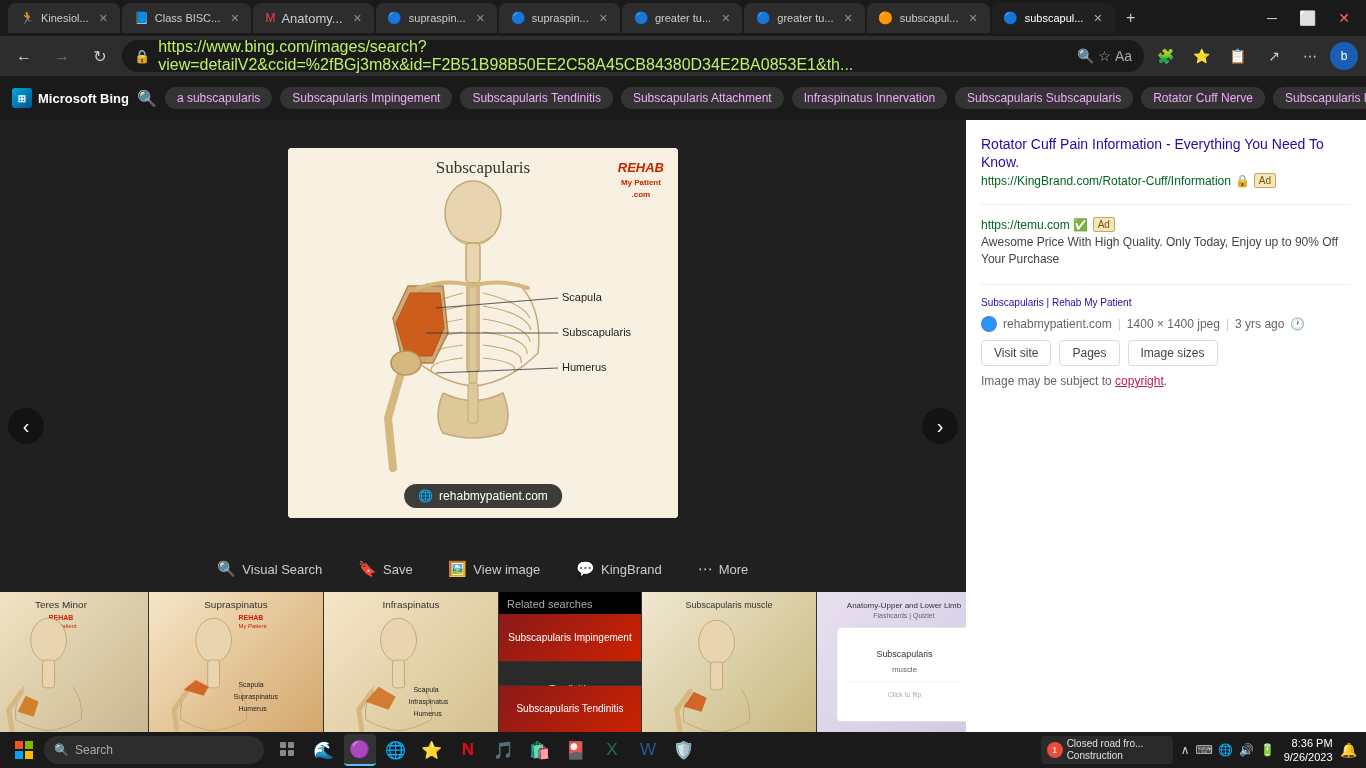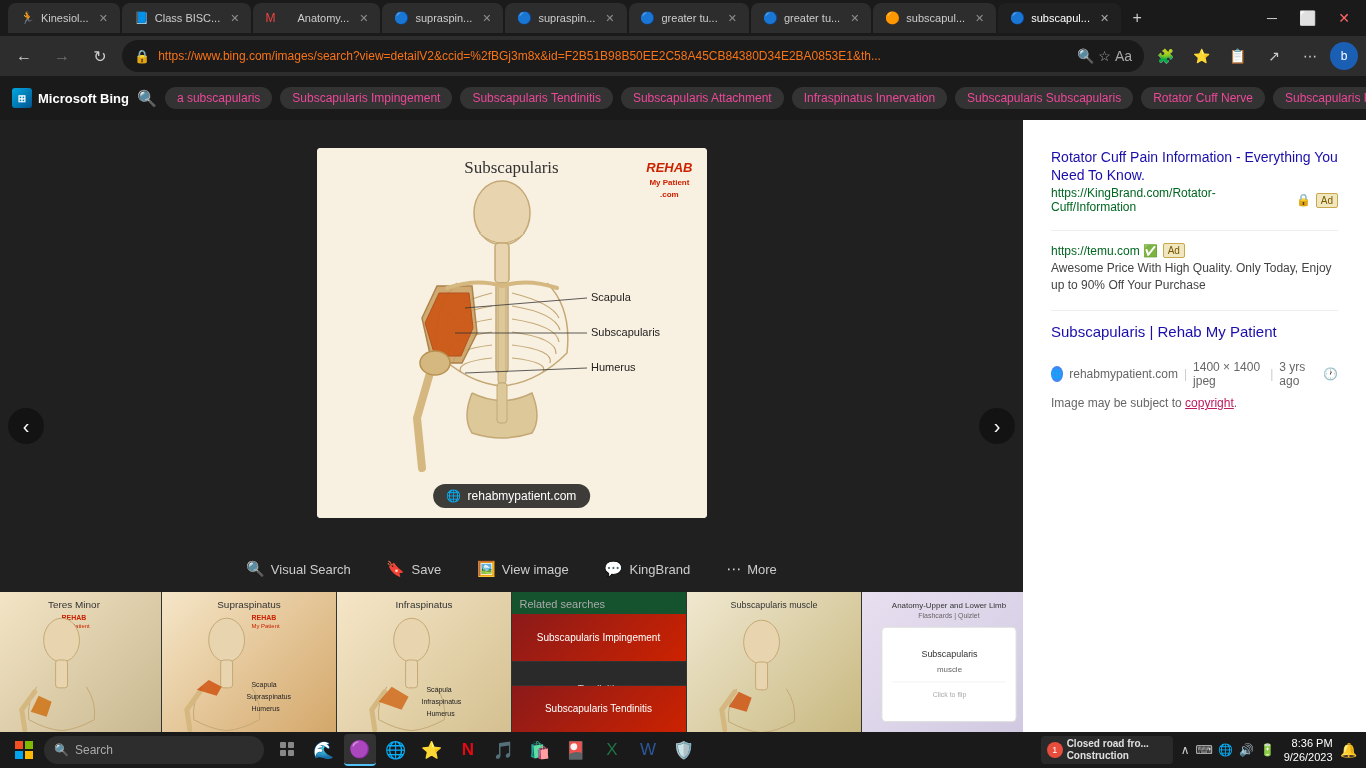--- a/index.html
+++ b/index.html
@@ -12,31 +12,31 @@
     .tab-close { margin-left: 4px; opacity: 0.6; font-size: 11px; }
     .tab-add { width: 28px; height: 28px; display: flex; align-items: center; justify-content: center; color: #ccc; font-size: 16px; cursor: pointer; }
     .tab-bar-controls { margin-left: auto; display: flex; gap: 8px; align-items: center; }
     .tab-bar-btn { width: 28px; height: 28px; display: flex; align-items: center; justify-content: center; color: #ccc; font-size: 14px; cursor: pointer; }
 
     
     .address-bar { display: flex; align-items: center; background: #2d2d2d; height: 40px; padding: 0 8px; gap: 6px; }
     .nav-btn { width: 32px; height: 32px; display: flex; align-items: center; justify-content: center; color: #ccc; font-size: 16px; cursor: pointer; border-radius: 50%; }
     .url-bar { flex: 1; background: #1a1a1a; border-radius: 20px; height: 32px; display: flex; align-items: center; padding: 0 12px; gap: 8px; font-size: 12px; color: #ccc; }
     .url-icon { color: #4fc3f7; font-size: 13px; }
-    .url-text { flex: 1; font-size: 12px; color: #f97316; }
+    .url-text { flex: 1; font-size: 16px; color: #bef264; }
     .url-actions { display: flex; gap: 4px; }
     .url-action-btn { color: #aaa; font-size: 14px; cursor: pointer; }
     .browser-actions { display: flex; gap: 4px; align-items: center; }
     .browser-action-btn { width: 32px; height: 32px; display: flex; align-items: center; justify-content: center; color: #ccc; font-size: 14px; cursor: pointer; }
 
     
     .bing-header { background: #1a1a1a; display: flex; align-items: center; padding: 6px 12px; gap: 8px; height: 44px; overflow: hidden; }
     .bing-logo { display: flex; align-items: center; gap: 6px; font-size: 13px; font-weight: 600; color: #fff; flex-shrink: 0; }
     .bing-search-icon { color: #aaa; font-size: 16px; cursor: pointer; flex-shrink: 0; }
-    .search-pill { background: #333; border-radius: 16px; padding: 4px 12px; font-size: 12px; color: #ec4899; cursor: pointer; white-space: nowrap; flex-shrink: 0; }
+    .search-pill { background: #333; border-radius: 16px; padding: 4px 12px; font-size: 12px; color: #f0abfc; cursor: pointer; white-space: nowrap; flex-shrink: 0; }
 
     
     .main-content { display: flex; height: calc(768px - 36px - 40px - 44px - 36px); }
 
     
     .image-panel { flex: 1; display: flex; flex-direction: column; align-items: center; background: #202020; position: relative; overflow: hidden; }
     .image-nav { position: absolute; top: 50%; transform: translateY(-50%); z-index: 10; cursor: pointer; width: 36px; height: 36px; display: flex; align-items: center; justify-content: center; color: #fff; font-size: 20px; background: rgba(0,0,0,0.4); border-radius: 50%; }
     .image-nav.left { left: 8px; }
     .image-nav.right { right: 8px; }
     .image-container { flex: 1; display: flex; align-items: center; justify-content: center; width: 100%; padding: 16px 40px; }
@@ -45,29 +45,29 @@
 
     
     .action-bar { display: flex; align-items: center; gap: 20px; padding: 10px 0; justify-content: center; }
     .action-btn { display: flex; align-items: center; gap: 6px; color: #ccc; font-size: 13px; cursor: pointer; padding: 4px 8px; border-radius: 4px; }
 
     
     .thumbnail-strip { display: flex; height: 140px; background: #1a1a1a; overflow-x: hidden; }
     .thumb { flex-shrink: 0; width: 175px; height: 140px; overflow: hidden; position: relative; cursor: pointer; border-right: 1px solid #333; }
 
     
-    .right-panel { width: 343px; background: #fff; color: #000; overflow-y: auto; flex-shrink: 0; padding: 28px; }
+    .right-panel { width: 400px; background: #fff; color: #000; overflow-y: auto; flex-shrink: 0; padding: 15px; }
     .ad-section { margin-bottom: 16px; }
     .ad-title { font-size: 14px; color: #1a0dab; font-weight: 400; text-decoration: none; cursor: pointer; display: block; line-height: 1.3; }
     .ad-url { font-size: 12px; color: #006621; margin: 2px 0; display: flex; align-items: center; gap: 4px; }
     .ad-badge { background: #f0e6c0; border: 1px solid #c9a84c; color: #7a5700; font-size: 10px; padding: 1px 4px; border-radius: 2px; }
     .ad-desc { font-size: 12px; color: #444; line-height: 1.4; }
     .divider { border: none; border-top: 1px solid #eee; margin: 12px 0; }
     .source-section { }
-    .source-title { font-size: 15px; color: #1a0dab; font-weight: 400; cursor: pointer; display: block; margin-bottom: 20px; }
+    .source-title { font-size: 10px; color: #1a0dab; font-weight: 400; cursor: pointer; display: block; margin-bottom: 8px; }
     .source-meta { display: flex; align-items: center; gap: 6px; font-size: 12px; color: #666; margin-bottom: 8px; }
     .meta-sep { color: #ccc; }
     .source-actions { display: flex; gap: 8px; margin-bottom: 8px; }
     .source-btn { border: 1px solid #dadce0; border-radius: 4px; padding: 5px 12px; font-size: 12px; color: #444; cursor: pointer; background: #fff; }
     .copyright-note { font-size: 12px; color: #666; }
     .copyright-link { color: #be185d; text-decoration: underline; cursor: pointer; }
 
     
     .taskbar { background: #1a1a1a; height: 36px; display: flex; align-items: center; padding: 0 8px; gap: 4px; position: fixed; bottom: 0; width: 1366px; z-index: 100; }
     .taskbar-start { width: 32px; height: 32px; display: flex; align-items: center; justify-content: center; cursor: pointer; }
@@ -98,21 +98,21 @@
       <span style="font-size:11px;overflow:hidden;text-overflow:ellipsis;">Kinesiol...</span>
       <span class="tab-close">✕</span>
     </div>
     <div class="tab">
       <span style="font-size:12px;">📘</span>
       <span style="font-size:11px;overflow:hidden;text-overflow:ellipsis;">Class BISC...</span>
       <span class="tab-close">✕</span>
     </div>
     <div class="tab">
       <span style="font-size:12px;color:#e44;">M</span>
-      <span style="font-size:11px;overflow:hidden;text-overflow:ellipsis;margin-left:16px;">Anatomy...</span>
+      <span style="font-size:13px;overflow:hidden;text-overflow:ellipsis;">Anatomy...</span>
       <span class="tab-close">✕</span>
     </div>
     <div class="tab">
       <span style="font-size:12px;">🔵</span>
       <span style="font-size:11px;overflow:hidden;text-overflow:ellipsis;">supraspin...</span>
       <span class="tab-close">✕</span>
     </div>
     <div class="tab">
       <span style="font-size:12px;">🔵</span>
       <span style="font-size:11px;overflow:hidden;text-overflow:ellipsis;">supraspin...</span>
@@ -334,21 +334,21 @@
               <path d="M50 95 Q40 110 42 128 Q60 138 75 139 Q90 138 108 128 Q110 110 100 95" fill="none" stroke="#c4a875" stroke-width="1"></path>
               <path d="M48 100 L35 118 L38 138" fill="none" stroke="#d4b880" stroke-width="5" stroke-linecap="round"></path>
               <path d="M55 95 L42 110 L65 118 L72 105 Z" fill="#cc5500" opacity="0.7"></path>
               <text x="90" y="100" font-size="7" fill="#222">Scapula</text>
               <text x="85" y="112" font-size="7" fill="#222">Infraspinatus</text>
               <text x="90" y="124" font-size="7" fill="#222">Humerus</text>
             </svg>
           </div>
         </div>
 
-        <div style="flex-shrink:0;width:175px;height:140px;background:#14532d;display:flex;flex-direction:column;overflow:hidden;cursor:pointer;border-right:1px solid #333;">
+        <div style="flex-shrink:0;width:143px;height:140px;background:#000000;display:flex;flex-direction:column;overflow:hidden;cursor:pointer;border-right:1px solid #333;">
           <div style="font-size:11px;color:#aaa;padding:6px 8px 4px;">Related searches</div>
           <div style="flex:1;display:flex;flex-direction:column;overflow:hidden;">
             <div style="flex:1;background:linear-gradient(135deg,#8B1a1a,#cc2200);display:flex;align-items:center;justify-content:center;border-bottom:1px solid #333;padding:4px;">
               <span style="font-size:10px;color:#fff;font-weight:500;text-align:center;">Subscapularis Impingement</span>
             </div>
             <div style="height:24px;background:#2a2a2a;display:flex;align-items:center;justify-content:center;border-bottom:1px solid #333;">
               <span style="font-size:10px;color:#ccc;margin-top:32px;">Tendinitis</span>
             </div>
             <div style="flex:1;background:linear-gradient(135deg,#8B1a1a,#cc2200);display:flex;align-items:center;justify-content:center;padding:4px;">
               <span style="font-size:10px;color:#fff;font-weight:500;text-align:center;">Subscapularis Tendinitis</span>
@@ -415,20 +415,25 @@
       <a class="source-title">Subscapularis | Rehab My Patient</a>
       <div class="source-meta">
         <span style="width:16px;height:16px;background:#4285f4;border-radius:50%;display:inline-flex;align-items:center;justify-content:center;font-size:9px;color:#fff;">🌐</span>
         <span>rehabmypatient.com</span>
         <span class="meta-sep">|</span>
         <span>1400 × 1400 jpeg</span>
         <span class="meta-sep">|</span>
         <span>3 yrs ago</span>
         <span>🕐</span>
       </div>
+      <div class="source-actions">
+        <button class="source-btn">Visit site</button>
+        <button class="source-btn">Pages</button>
+        <button class="source-btn">Image sizes</button>
+      </div>
       <p class="copyright-note">
         <span>Image may be subject to </span><span class="copyright-link">copyright</span><span>.</span>
       </p>
     </div>
   </div>
 </div>
 
 <div class="taskbar">
 
   <div class="taskbar-start">
@@ -465,21 +470,21 @@
     <div class="taskbar-icon" style="color:#217346;font-size:17px;">X</div>
     <div class="taskbar-icon" style="color:#2b579a;font-size:17px;">W</div>
     <div class="taskbar-icon" style="color:#cc0000;font-size:17px;">🛡️</div>
   </div>
 
   <div class="taskbar-right">
 
     <div style="display:flex;align-items:center;gap:4px;cursor:pointer;background:#2a2a2a;border-radius:4px;padding:2px 6px;">
       <div class="notification-badge">1</div>
       <div style="font-size:10px;color:#e0e0e0;max-width:100px;overflow:hidden;">
-        <div style="font-size:10px;line-height:1.2;font-weight:bold;">Closed road fro... Construction</div>
+        <div style="font-size:10px;line-height:1.2;">Closed road fro... Construction</div>
       </div>
     </div>
     <div class="taskbar-sys">
       <span class="sys-icon">∧</span>
       <span class="sys-icon">⌨</span>
       <span class="sys-icon">🌐</span>
       <span class="sys-icon">🔊</span>
       <span class="sys-icon">🔋</span>
     </div>
     <div class="taskbar-time">

